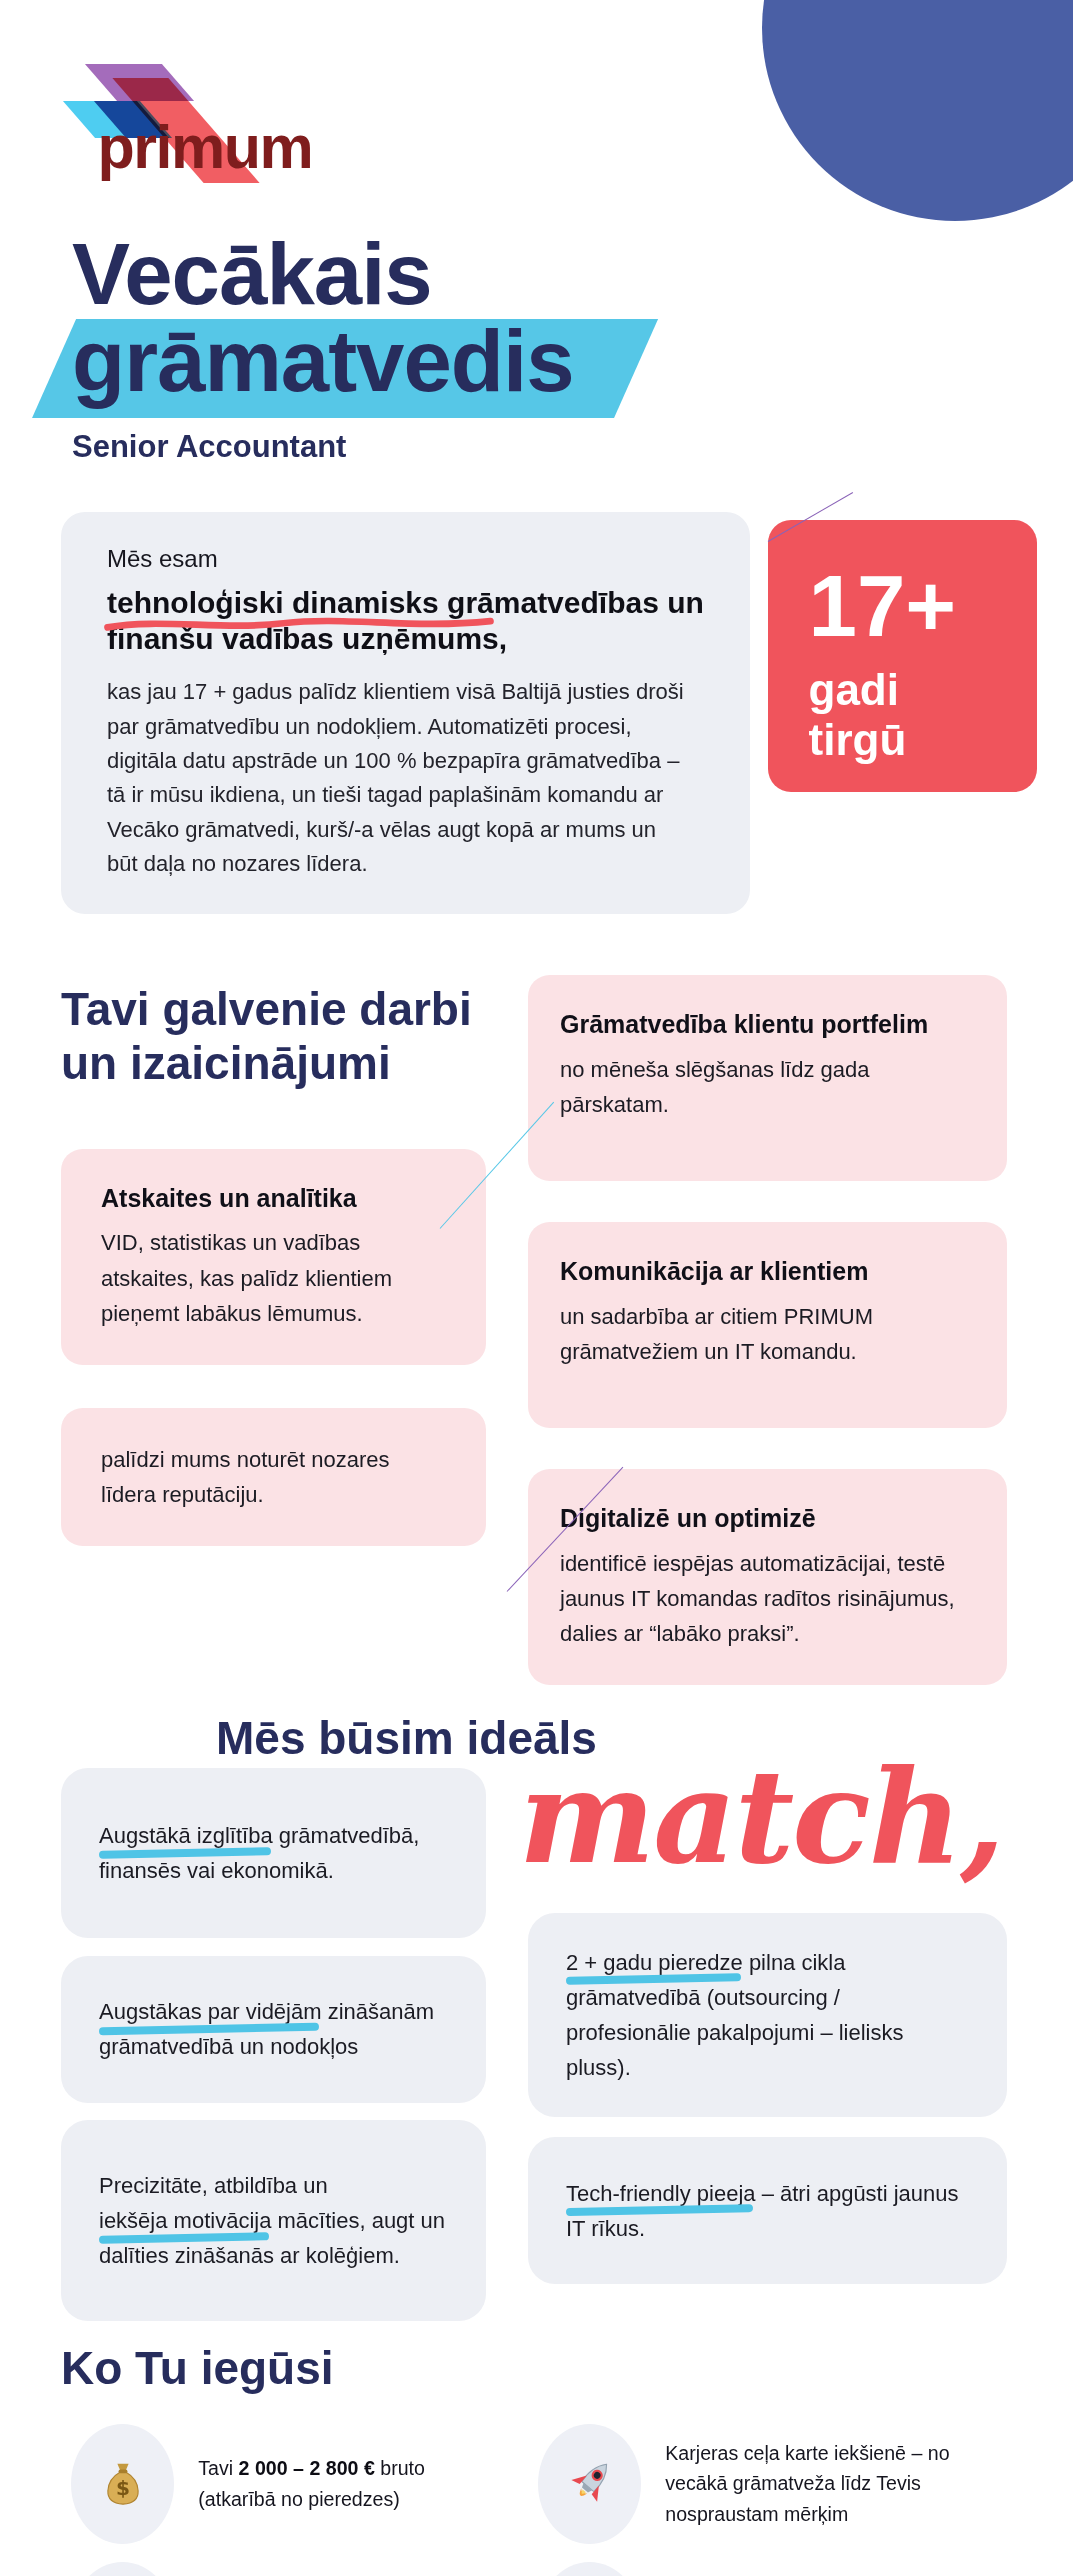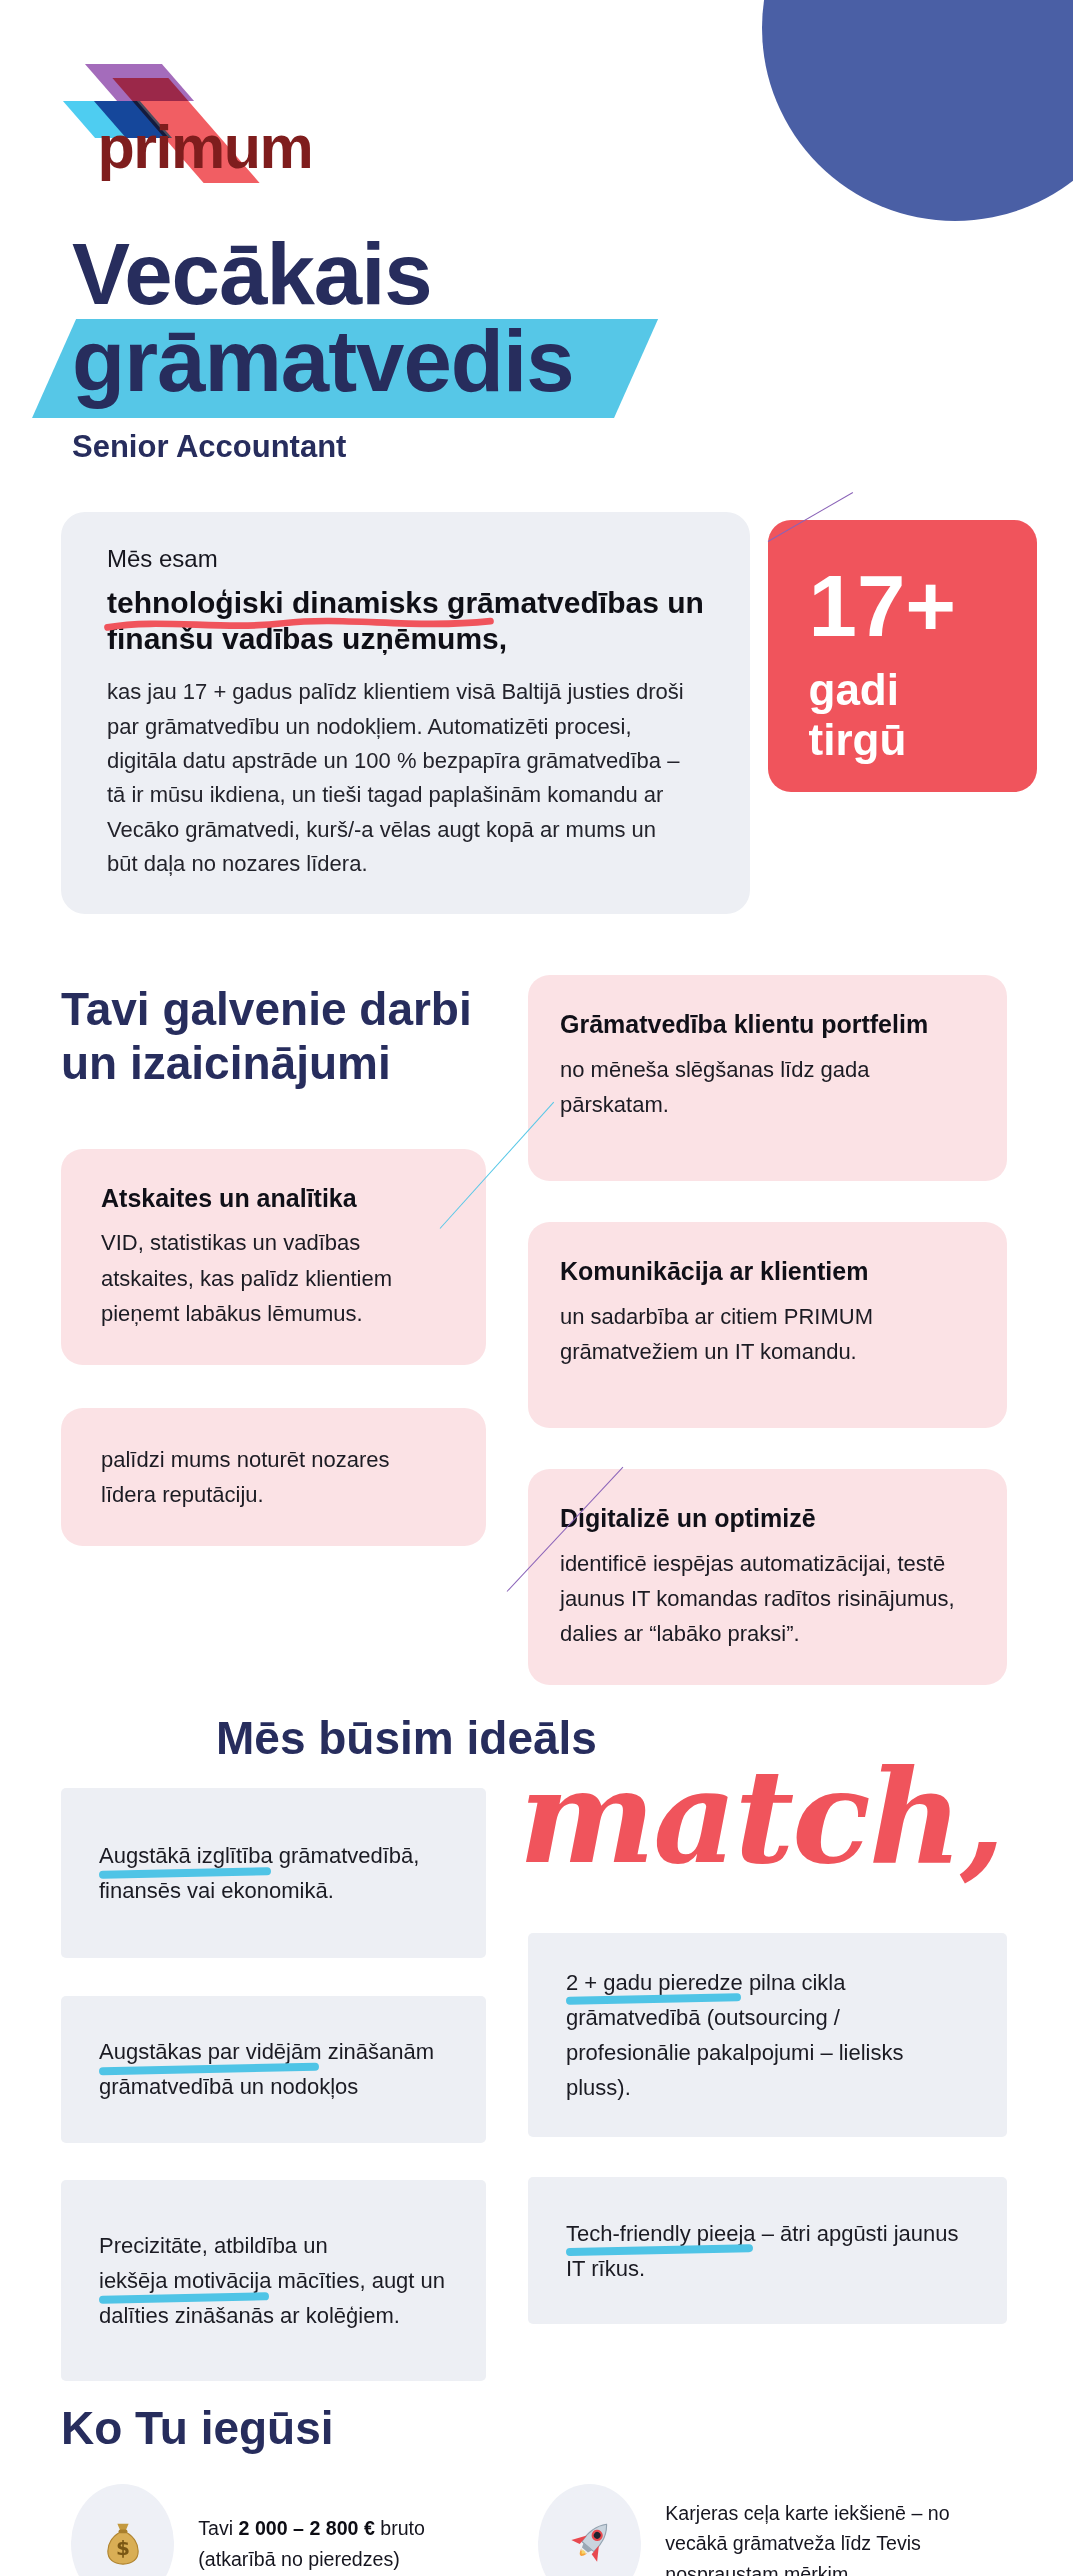--- a/index.html
+++ b/index.html
@@ -62,22 +62,22 @@
   
   .match-sec { position:relative; margin:26px 0 0 61px; width:979px; flex:none; }
   .mh1 { position:absolute; left:155px; top:0; width:670px; 
          font-size:46px; font-weight:800; color:#272D5D; }
   .mh2 { position:absolute; left:422px; top:30px; width:556px; text-align:center;
          font-family:"DejaVu Serif","Liberation Serif",serif; font-style:italic; font-weight:700;
          font-size:129px; letter-spacing:-2.1px; color:#F0545C; }
   .mh3 { position:absolute; left:670px; top:241px; width:289px; text-align:center;
          font-size:46px; font-weight:800; color:#272D5D; }
   .match-left { width:425px; margin-top:57px; display:flex; flex-direction:column; gap:17.5px; }
-  .gcard { background:#EDEFF4; border-radius:5px; padding:30px 38px;
-           font-size:22px; line-height:1.6; color:#1b1b23; display:flex; align-items:center;margin-top:20px; }
+  .gcard { background:#EDEFF4; border-radius:27px; padding:30px 38px;
+           font-size:22px; line-height:1.6; color:#1b1b23; display:flex; align-items:center; }
   .match-left .gcard:nth-child(1){ min-height:170px; }
   .match-left .gcard:nth-child(2){ min-height:147px; }
   .match-left .gcard:nth-child(3){ min-height:201px; }
   .match-right { position:absolute; left:467px; top:202px; width:479px;
                  display:flex; flex-direction:column; gap:20px; }
   .match-right .gcard:nth-child(1){ min-height:204px; }
   .match-right .gcard:nth-child(2){ min-height:147px; }
   .swash { position:relative; white-space:nowrap; }
   .swash::after { content:""; position:absolute; left:0; right:2.1px; bottom:-8.2px; height:7.7px;
                   background:#4FC4E6; border-radius:5.2px; transform:rotate(-1.2deg); }

